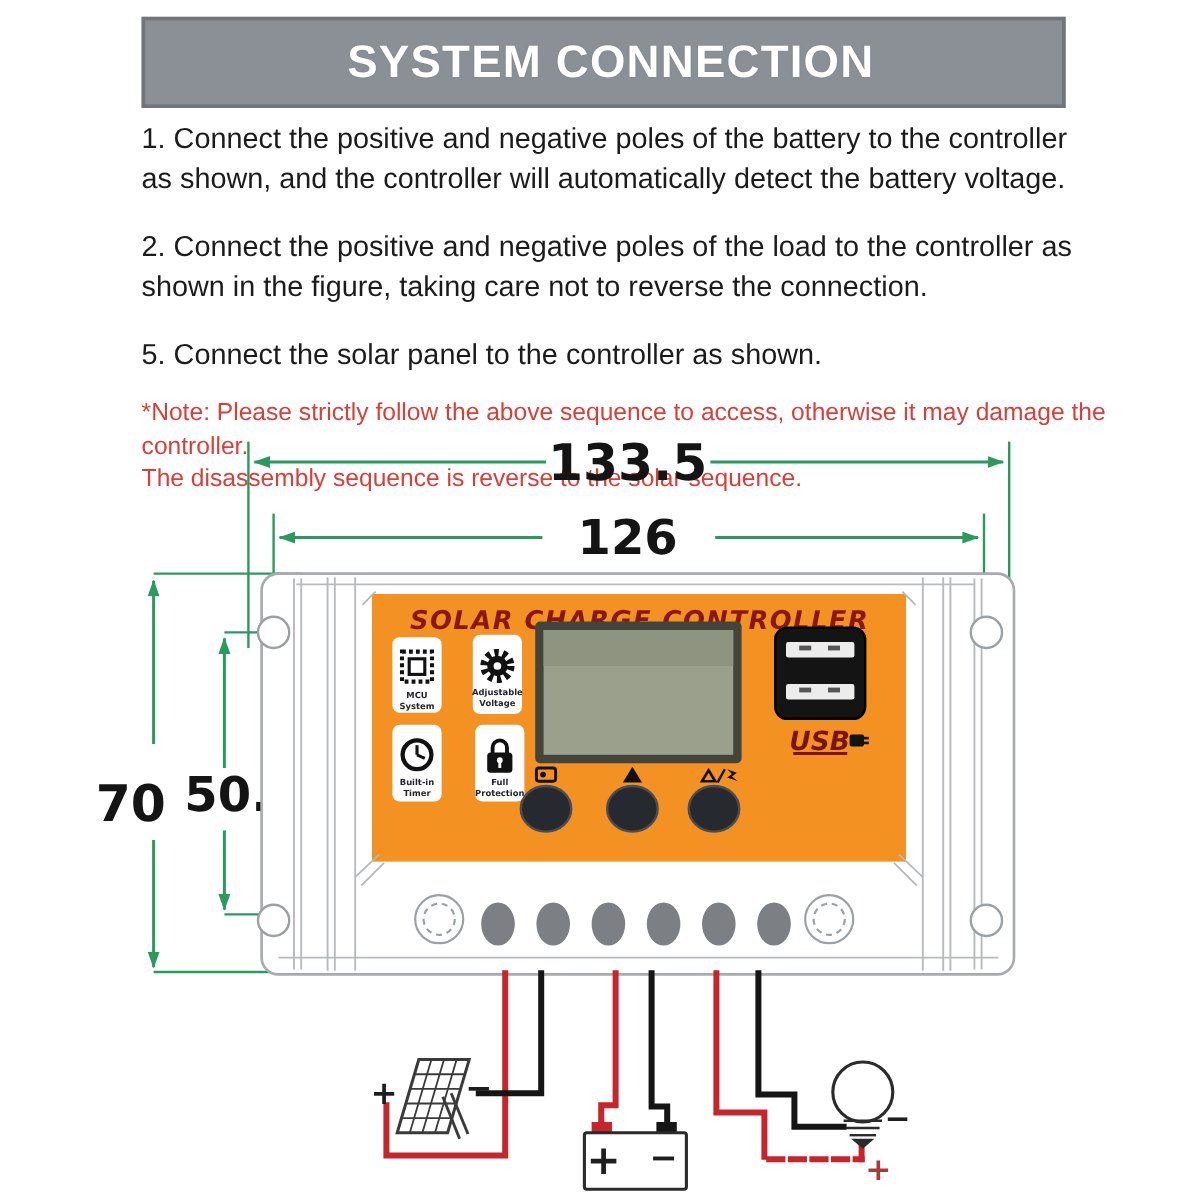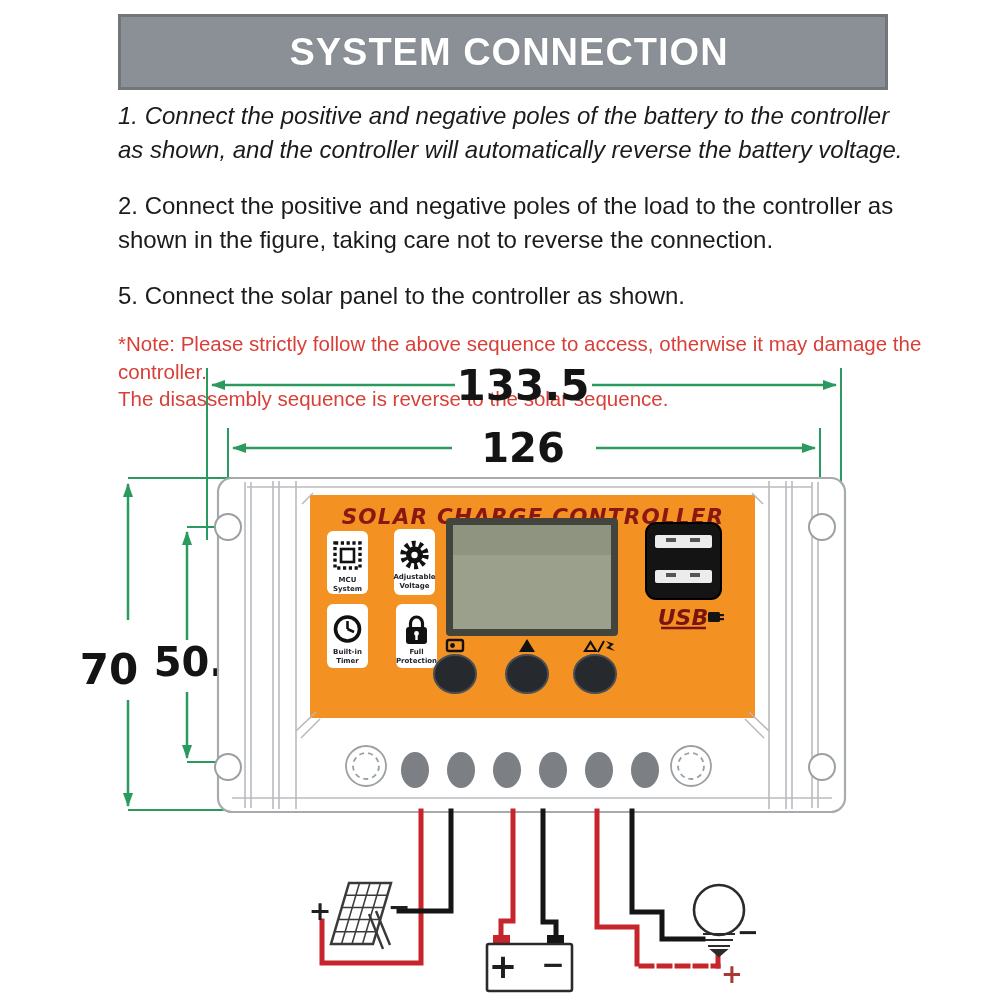--- a/index.html
+++ b/index.html
@@ -17,21 +17,21 @@
   #header-bar .title{
     color:#ffffff;font-size:38px;font-weight:bold;letter-spacing:1px;
     text-shadow:0 0 1px #6b7075;
     margin-left:12px;
   }
   
   .para{
     left:118px;width:800px;color:#1b1b1b;
     font-size:24px;line-height:34px;font-weight:400;
   }
-  #para1{top:99px;font-style:italic;}
+  #para1{top:99px;}
   #para2{top:189px;}
   #para3{top:279px;}
   .note{
     left:118px;width:820px;color:#d93f38;
     font-size:20.5px;line-height:27.5px;
   }
   #note-block{top:314px;margin-top:16px;}
   
   #diagram-svg{left:0;top:0;width:1000px;height:1000px;}
   text{font-family:"DejaVu Sans","Liberation Sans",sans-serif;}
@@ -41,21 +41,21 @@
 </style>
 </head>
 <body>
 
 <div id="header-bar" class="abs">
   <span class="title">SYSTEM CONNECTION</span>
 </div>
 
 <div id="para1" class="para abs">
   <div>1. Connect the positive and negative poles of the battery to the controller</div>
-  <div>as shown, and the controller will automatically reverse the battery voltage.</div>
+  <div>as shown, and the controller will automatically detect the battery voltage.</div>
 </div>
 <div id="para2" class="para abs">
   <div>2. Connect the positive and negative poles of the load to the controller as</div>
   <div>shown in the figure, taking care not to reverse the connection.</div>
 </div>
 <div id="para3" class="para abs">
   <div>5. Connect the solar panel to the controller as shown.</div>
 </div>
 <div id="note-block" class="note abs">
   <div>*Note: Please strictly follow the above sequence to access, otherwise it may damage the controller.</div>

